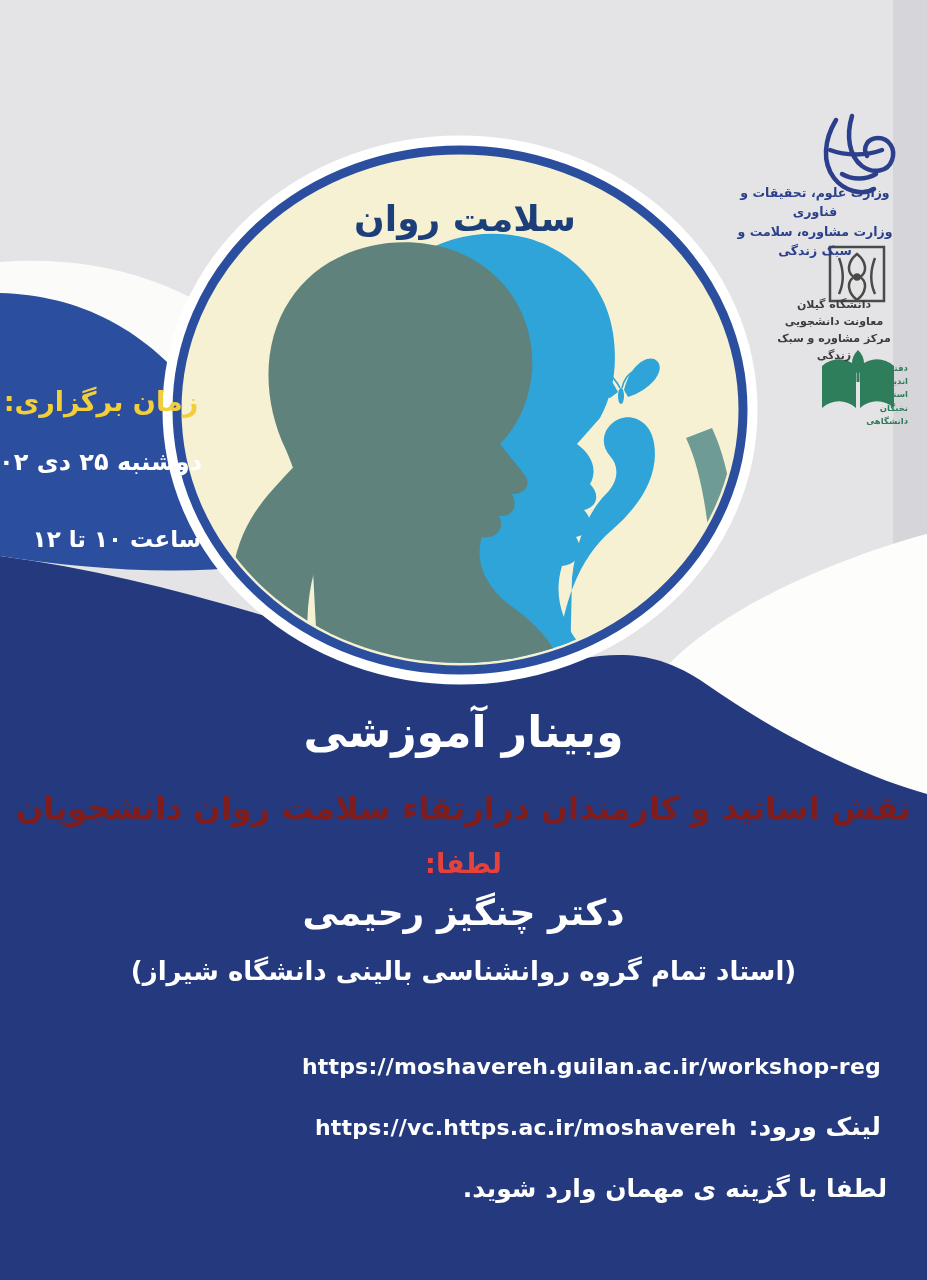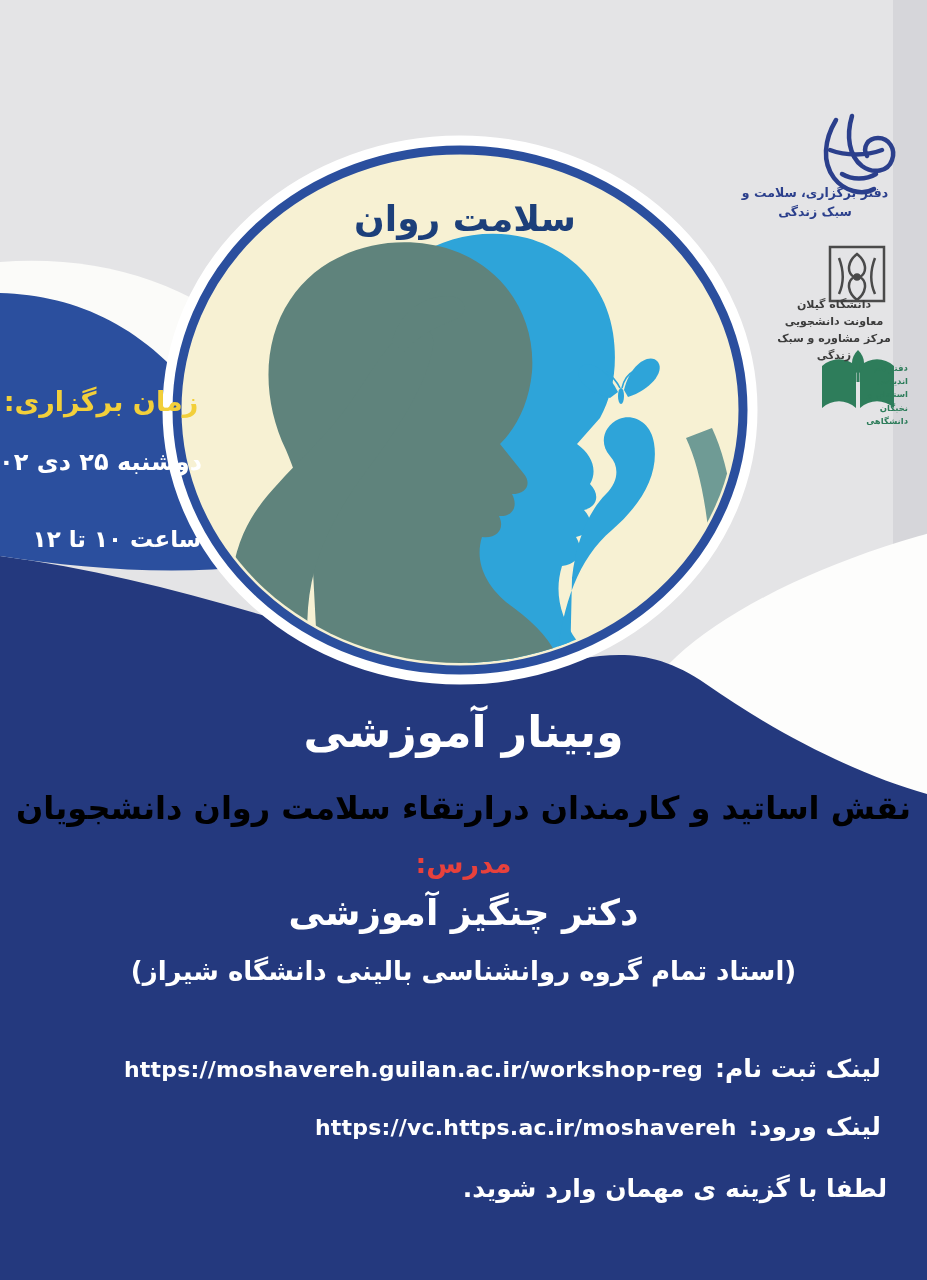--- a/index.html
+++ b/index.html
@@ -24,21 +24,21 @@
   .circle-title{top:198px;left:310px;width:310px;text-align:center;color:#1c3f7a;font-size:36px;}
   
   .sched{left:0;width:202px;text-align:center;}
   .sched-h{top:386px;color:#f2cf3a;font-size:27px;text-align:center;}
   .sched-d{top:448px;color:#ffffff;font-size:24px;}
   .sched-t{top:526px;color:#ffffff;font-size:23px;margin-left:16px;}
   
   .cert{top:612px;left:607px;width:310px;text-align:center;color:#20418c;font-size:25px;line-height:1.65;font-weight:bold;}
   
   .kicker{top:706px;left:0;right:0;text-align:center;color:#ffffff;font-size:44px;}
-  .main-title{top:789px;left:0;right:0;text-align:center;color:#000000;font-size:32px;}
+  .main-title{top:789px;left:0;right:0;text-align:center;color:#7f1d1d;font-size:32px;}
   .teacher-label{top:848px;left:0;right:0;text-align:center;color:#e8413c;font-size:27px;}
   .teacher-name{top:892px;left:0;right:0;text-align:center;color:#ffffff;font-size:36px;}
   .teacher-desc{top:956px;left:0;right:0;text-align:center;color:#ffffff;font-size:26px;}
   .linkrow{position:absolute;left:40px;right:46px;display:flex;justify-content:flex-start;align-items:baseline;gap:12px;color:#fff;font-weight:bold;}
   .link1{top:1054px;font-size:25px;}
   .link2{top:1112px;font-size:25px;}
   .url{direction:ltr;unicode-bidi:isolate;font-size:22px;letter-spacing:0.2px;}
   .guest{top:1174px;left:440px;width:470px;text-align:center;color:#ffffff;font-size:25px;}
 </style>
 </head>
@@ -107,21 +107,22 @@
       <rect x="36.5" y="14" width="3" height="18"></rect>
     </g>
   </svg>
 
   <div class="header">
     <div>مرکز مشاوره و سبک زندگی دانشگاه گیلان با همکاری دفتر مشاوره، سلامت و سبک زندگی</div>
     <div>وزارت علوم، تحقیقات و فناوری در سطح کشور  برگزار می کند:</div>
   </div>
 
   <div class="cap cap1">
-    <div>دفتر برگزاری، سلامت و سبک زندگی</div>
+    <div>وزارت علوم، تحقیقات و فناوری</div>
+    <div>وزارت مشاوره، سلامت و سبک زندگی</div>
   </div>
 
   <div class="cap cap2">
     <div>دانشگاه گیلان</div>
     <div>معاونت دانشجویی</div>
     <div>مرکز مشاوره و سبک زندگی</div>
   </div>
 
   <div class="cap cap3">
     <div>دفتر هم اندیشی</div>
@@ -135,26 +136,25 @@
   <div class="txt sched sched-d">دوشنبه ۲۵ دی ۱۴۰۲</div>
   <div class="txt sched sched-t">ساعت ۱۰ تا ۱۲</div>
 
   <div class="cert">
     <div>با اعطای گواهی معرفت افزایی</div>
     <div>و دانش افزایی</div>
   </div>
 
   <div class="txt kicker">وبینار آموزشی</div>
   <div class="txt main-title">نقش اساتید و کارمندان درارتقاء سلامت روان دانشجویان</div>
-  <div class="txt teacher-label">مدرس:</div>
-  <div class="txt teacher-name">دکتر چنگیز آموزشی</div>
+  <div class="txt teacher-label">لطفا:</div>
+  <div class="txt teacher-name">دکتر چنگیز رحیمی</div>
   <div class="txt teacher-desc">(استاد تمام گروه روانشناسی بالینی دانشگاه شیراز)</div>
 
   <div class="linkrow link1">
-    <span>لینک ثبت نام:</span>
     <span class="url">https://moshavereh.guilan.ac.ir/workshop-reg</span>
   </div>
 
   <div class="linkrow link2">
     <span>لینک ورود:</span>
     <span class="url">https://vc.https.ac.ir/moshavereh</span>
   </div>
 
   <div class="txt guest">لطفا با گزینه ی مهمان وارد شوید.</div>
 

